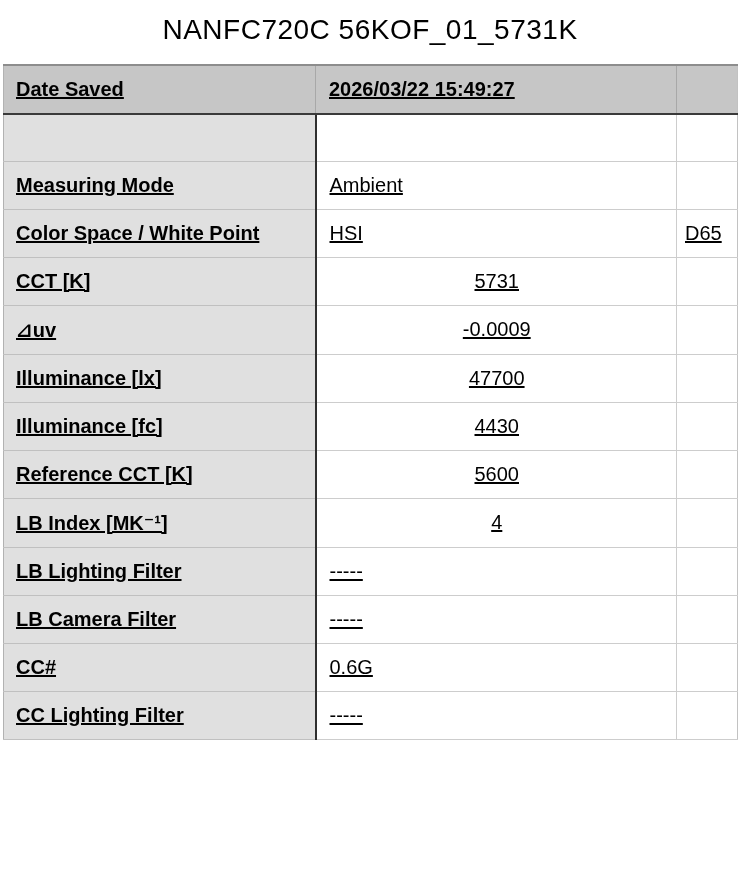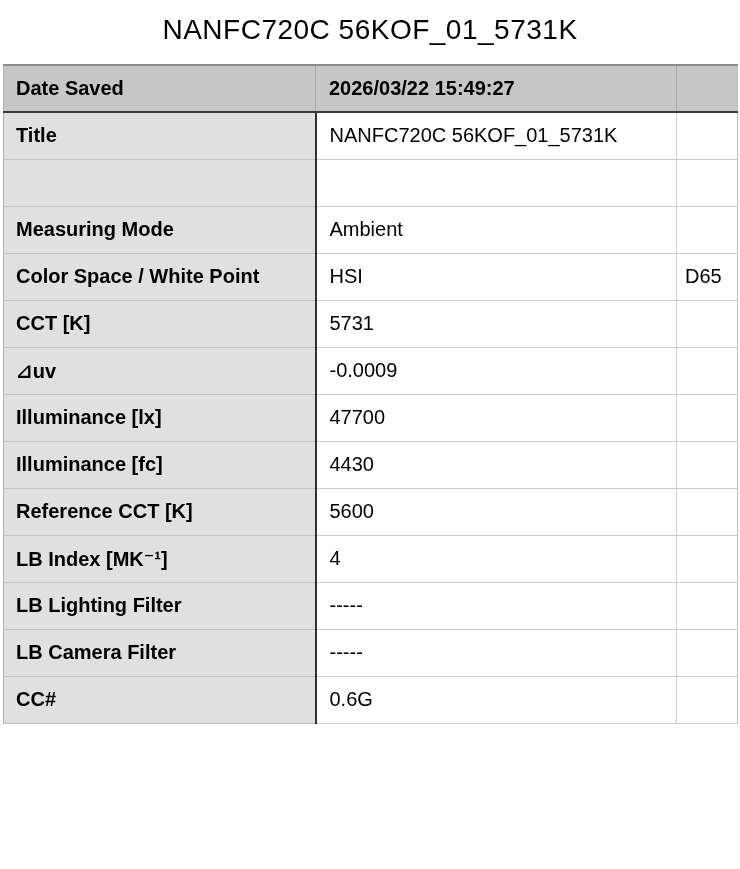--- a/index.html
+++ b/index.html
@@ -32,25 +32,26 @@
     font-size: 20px;
     border-top: 2px solid #8d8d8d;
     border-left: 1px solid #b2b2b2;
     border-right: 1px solid #c2c2c2;
   }
   col.c1 { width: 312px; }
   col.c2 { width: 361px; }
   col.c3 { width: 61px; }
   td {
     height: 47px;
-    padding: 0;
+    padding: 12px;
     vertical-align: middle;
     overflow: hidden;
     white-space: nowrap;
     box-sizing: border-box;
+    text-decoration: underline;
   }
   td.lbl {
     background: #e0e0e0;
     font-weight: 700;
     padding-left: 12px;
     border-right: 2px solid #2f2f2f;
     border-bottom: 1px solid #c0c0c0;
   }
   td.val {
     background: #ffffff;
@@ -58,21 +59,21 @@
     padding-right: 12px;
     border-right: 1px solid #cdcdcd;
     border-bottom: 1px solid #cdcdcd;
   }
   td.ext {
     background: #ffffff;
     padding-left: 8px;
     border-bottom: 1px solid #cdcdcd;
     margin-top: 32px;
   }
-  tr.num td.val { text-align: left; }
+  tr.num td.val { text-align: center; }
   tr.hdr td {
     background: #c6c6c6;
     font-weight: 700;
     border-bottom: 2px solid #3a3a3a;
   }
   tr.hdr td.lbl,
   tr.hdr td.val {
     border-right: 1px solid #a8a8a8;
   }
 </style>
@@ -84,25 +85,20 @@
 <table class="data-sheet">
   <colgroup>
     <col class="c1">
       <col class="c2">
       <col class="c3">
   </colgroup>
   <tbody>
     <tr class="hdr">
       <td class="lbl">Date Saved</td>
       <td class="val">2026/03/22 15:49:27</td>
-      <td class="ext"></td>
-    </tr>
-    <tr>
-      <td class="lbl">Title</td>
-      <td class="val">NANFC720C 56KOF_01_5731K</td>
       <td class="ext"></td>
     </tr>
     <tr>
       <td class="lbl"></td>
       <td class="val"></td>
       <td class="ext"></td>
     </tr>
     <tr>
       <td class="lbl">Measuring Mode</td>
       <td class="val">Ambient</td>
@@ -151,14 +147,19 @@
     <tr>
       <td class="lbl">LB Camera Filter</td>
       <td class="val">-----</td>
       <td class="ext"></td>
     </tr>
     <tr>
       <td class="lbl">CC#</td>
       <td class="val">0.6G</td>
       <td class="ext"></td>
     </tr>
+    <tr>
+      <td class="lbl">CC Lighting Filter</td>
+      <td class="val">-----</td>
+      <td class="ext"></td>
+    </tr>
   </tbody>
 </table>
 
 </body></html>

